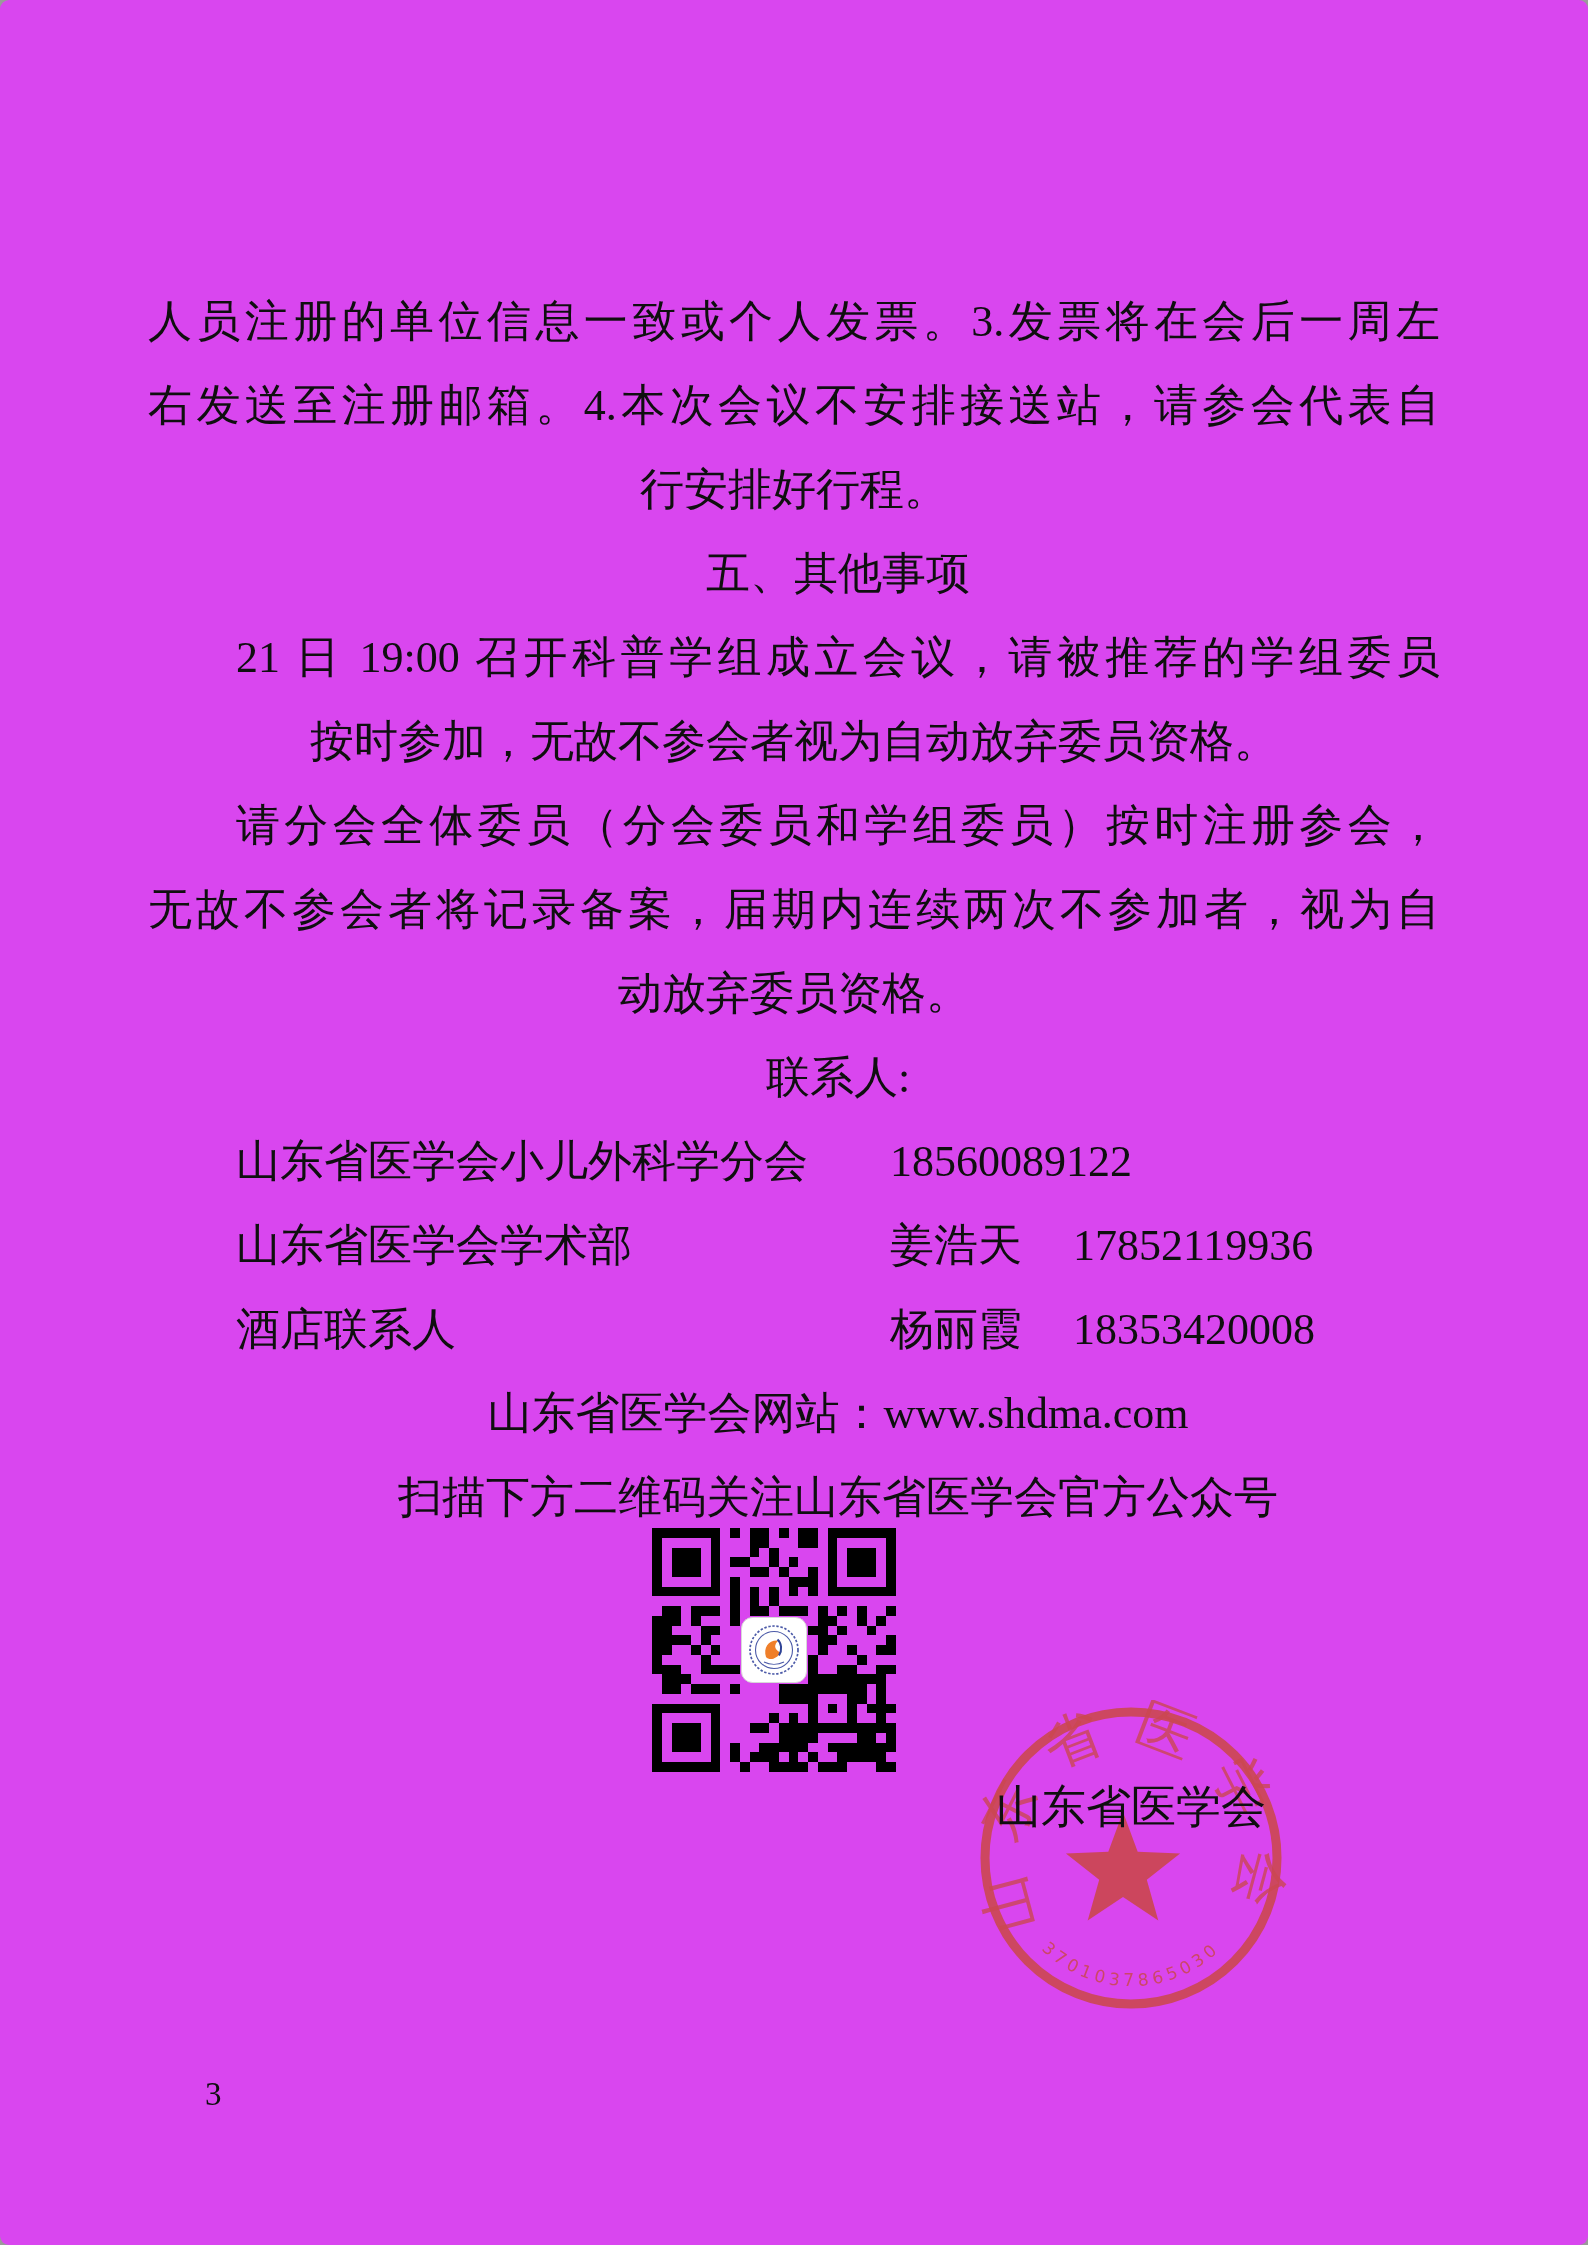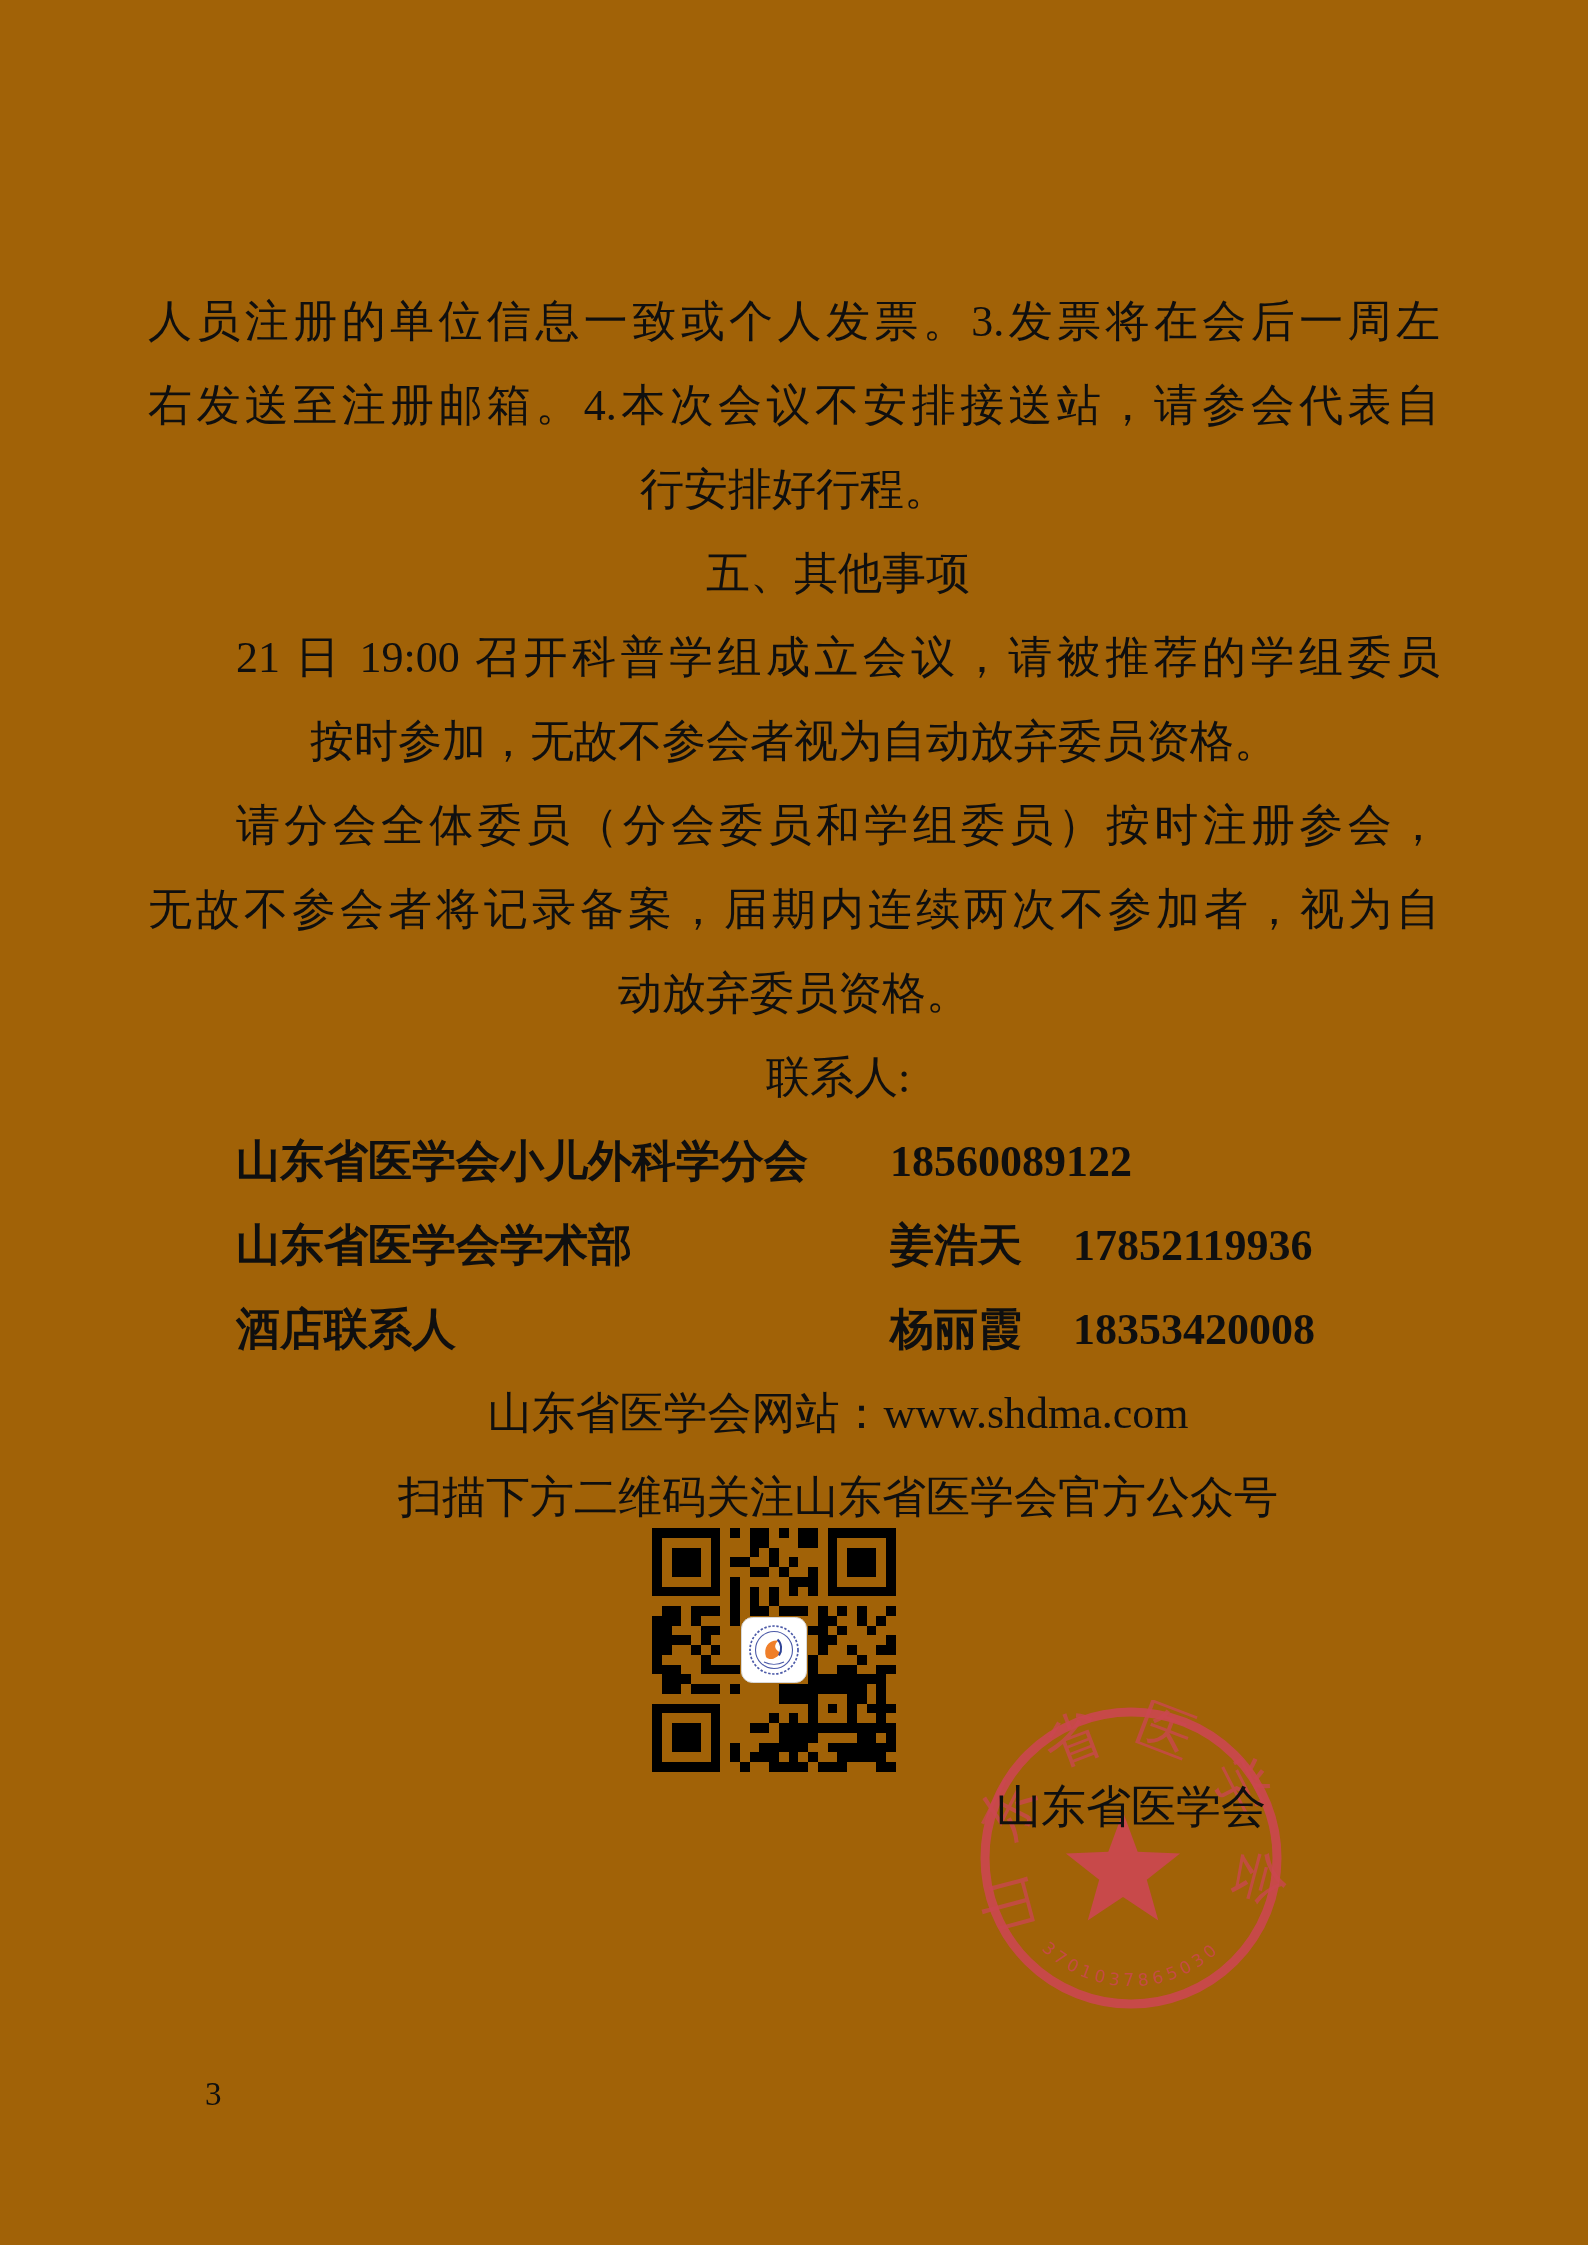--- a/index.html
+++ b/index.html
@@ -1,42 +1,43 @@
 <!DOCTYPE html>
 <html style="--seal-red: #cb4750;"><head>
 <meta charset="utf-8">
 <style>
   html,body{margin:0;padding:0;background:#9a9a9a;}
   .page{
     position:relative;
     width:1588px;height:2245px;
-    background:#a16207;
+    background:#d946ef;
     margin:0 auto;
     overflow:hidden;
     font-family:"Liberation Serif","DejaVu Serif",serif;
     color:#0f0f0f;
+    border-radius:9px;
   }
   .flow{
     position:absolute;
     left:148px;top:280px;
     width:1292px;
     font-size:44px;
     line-height:84px;
   }
   .para{margin:0;}
   .para.bold{font-weight:normal;}
   .line{white-space:nowrap;text-align:center;}
   .line.fill{
     white-space:normal;
     text-align:justify;
     text-align-last:justify;
     text-justify:inter-character;
   }
   .line.indent{text-indent:88px;}
-  .contact-row{display:flex;line-height:84px;font-weight:bold;}
+  .contact-row{display:flex;line-height:84px;}
   .contact-org{margin-left:88px;width:654px;}
   .contact-name{width:183px;}
   .contact-phone{flex:1;}
   .qr-wrap{
     position:relative;
     margin-top:-12px;
     margin-left:504px;
     width:244px;height:244px;
   }
   .qr-wrap svg.qr{display:block;width:244px;height:244px;shape-rendering:crispEdges;}

